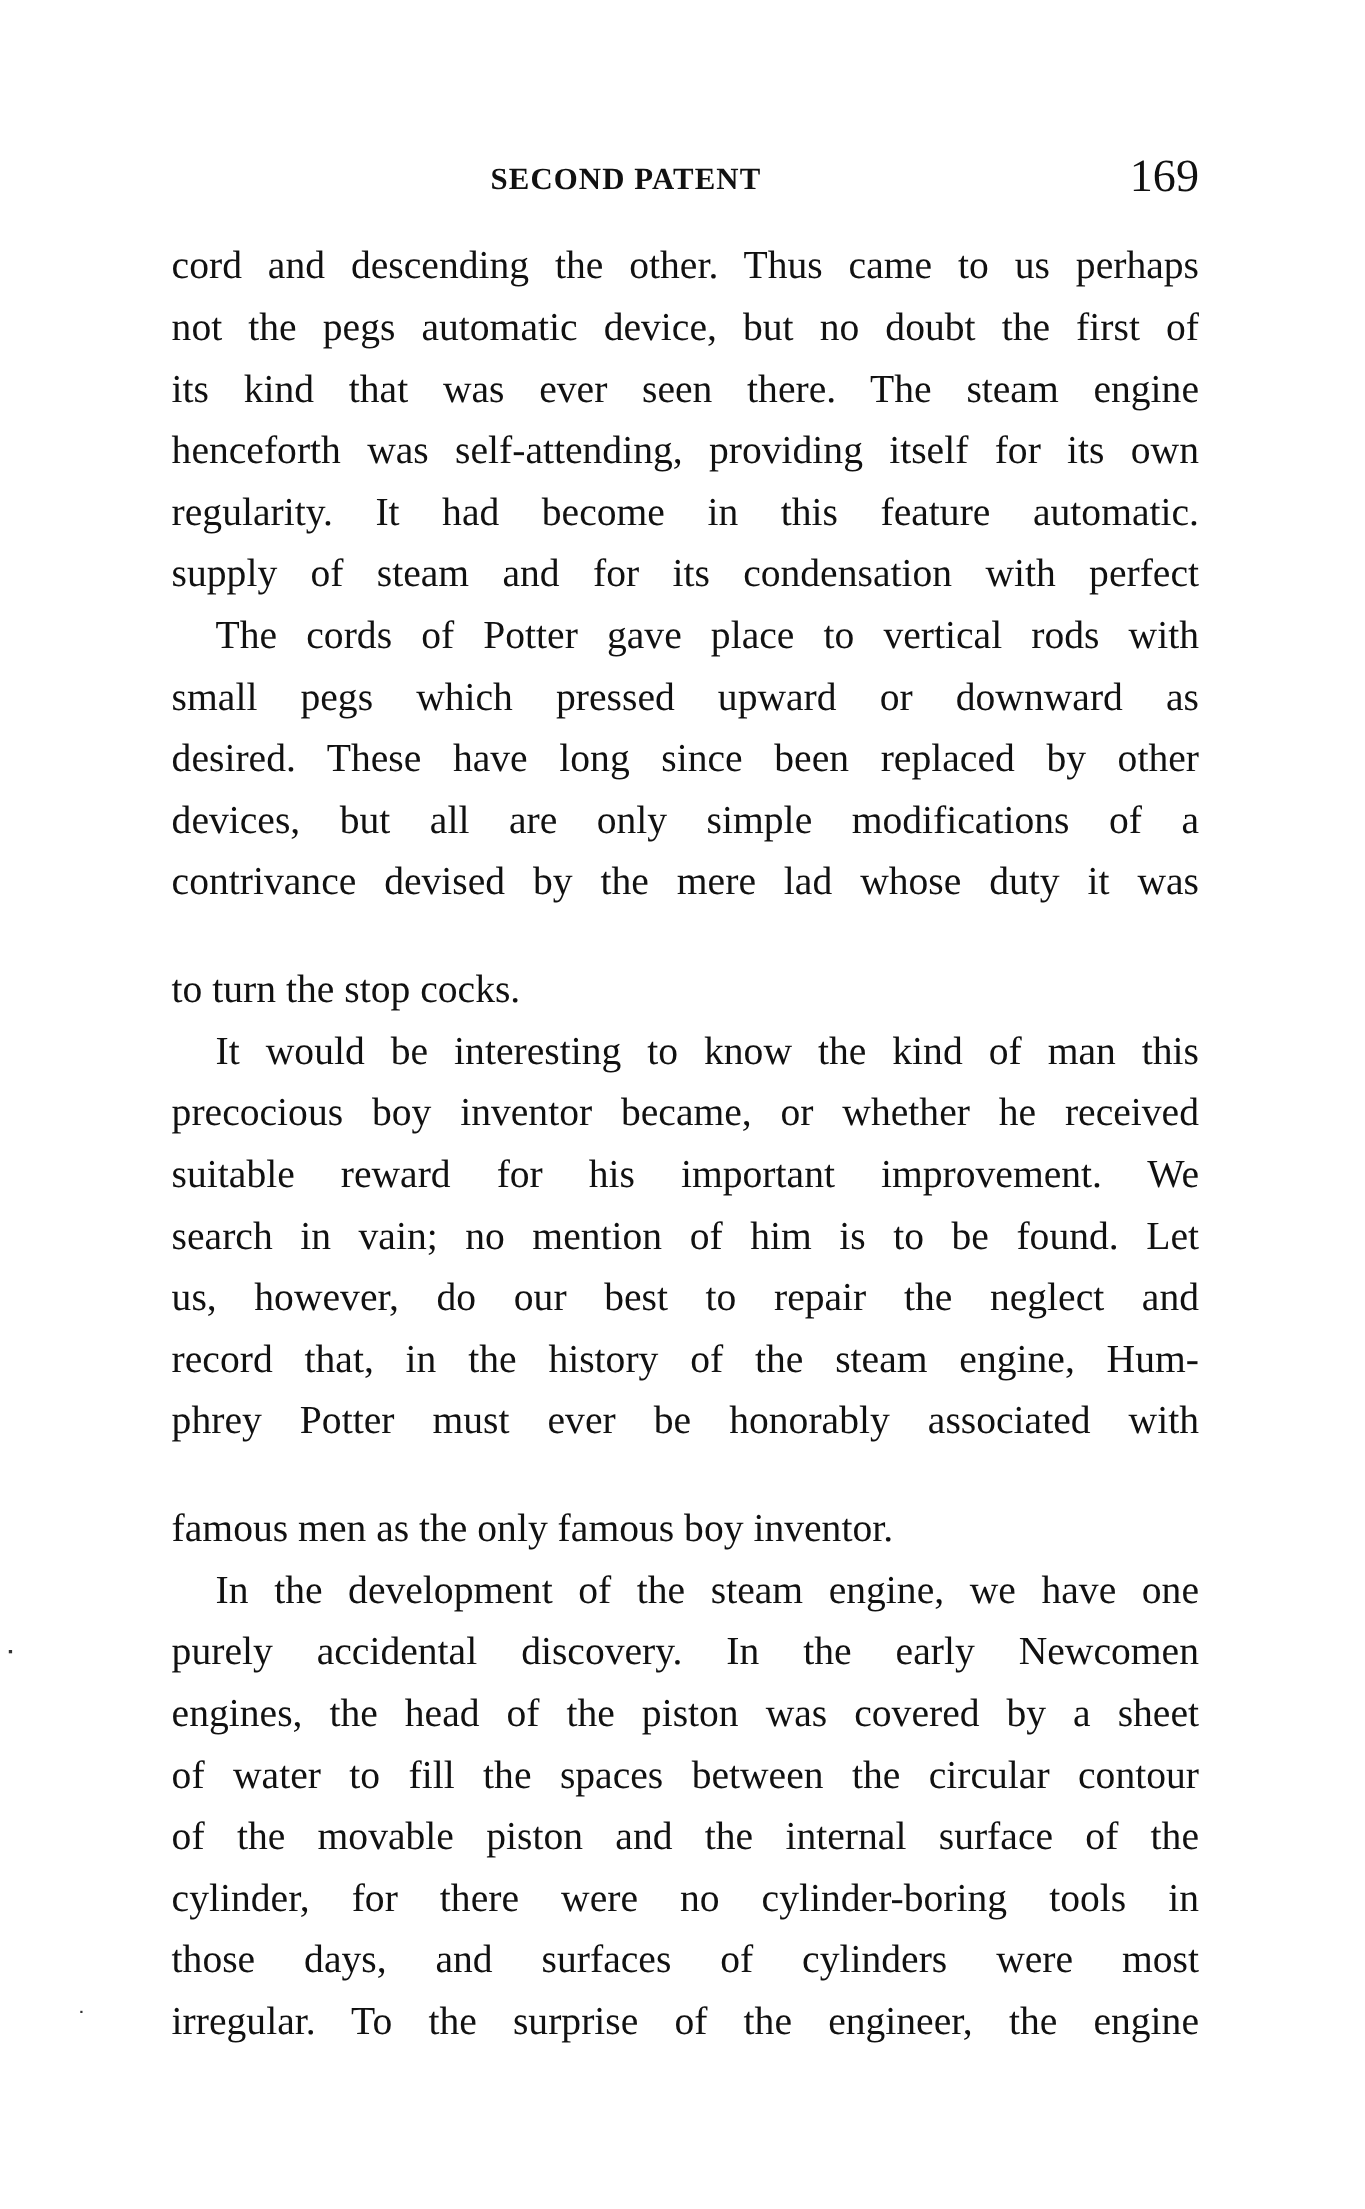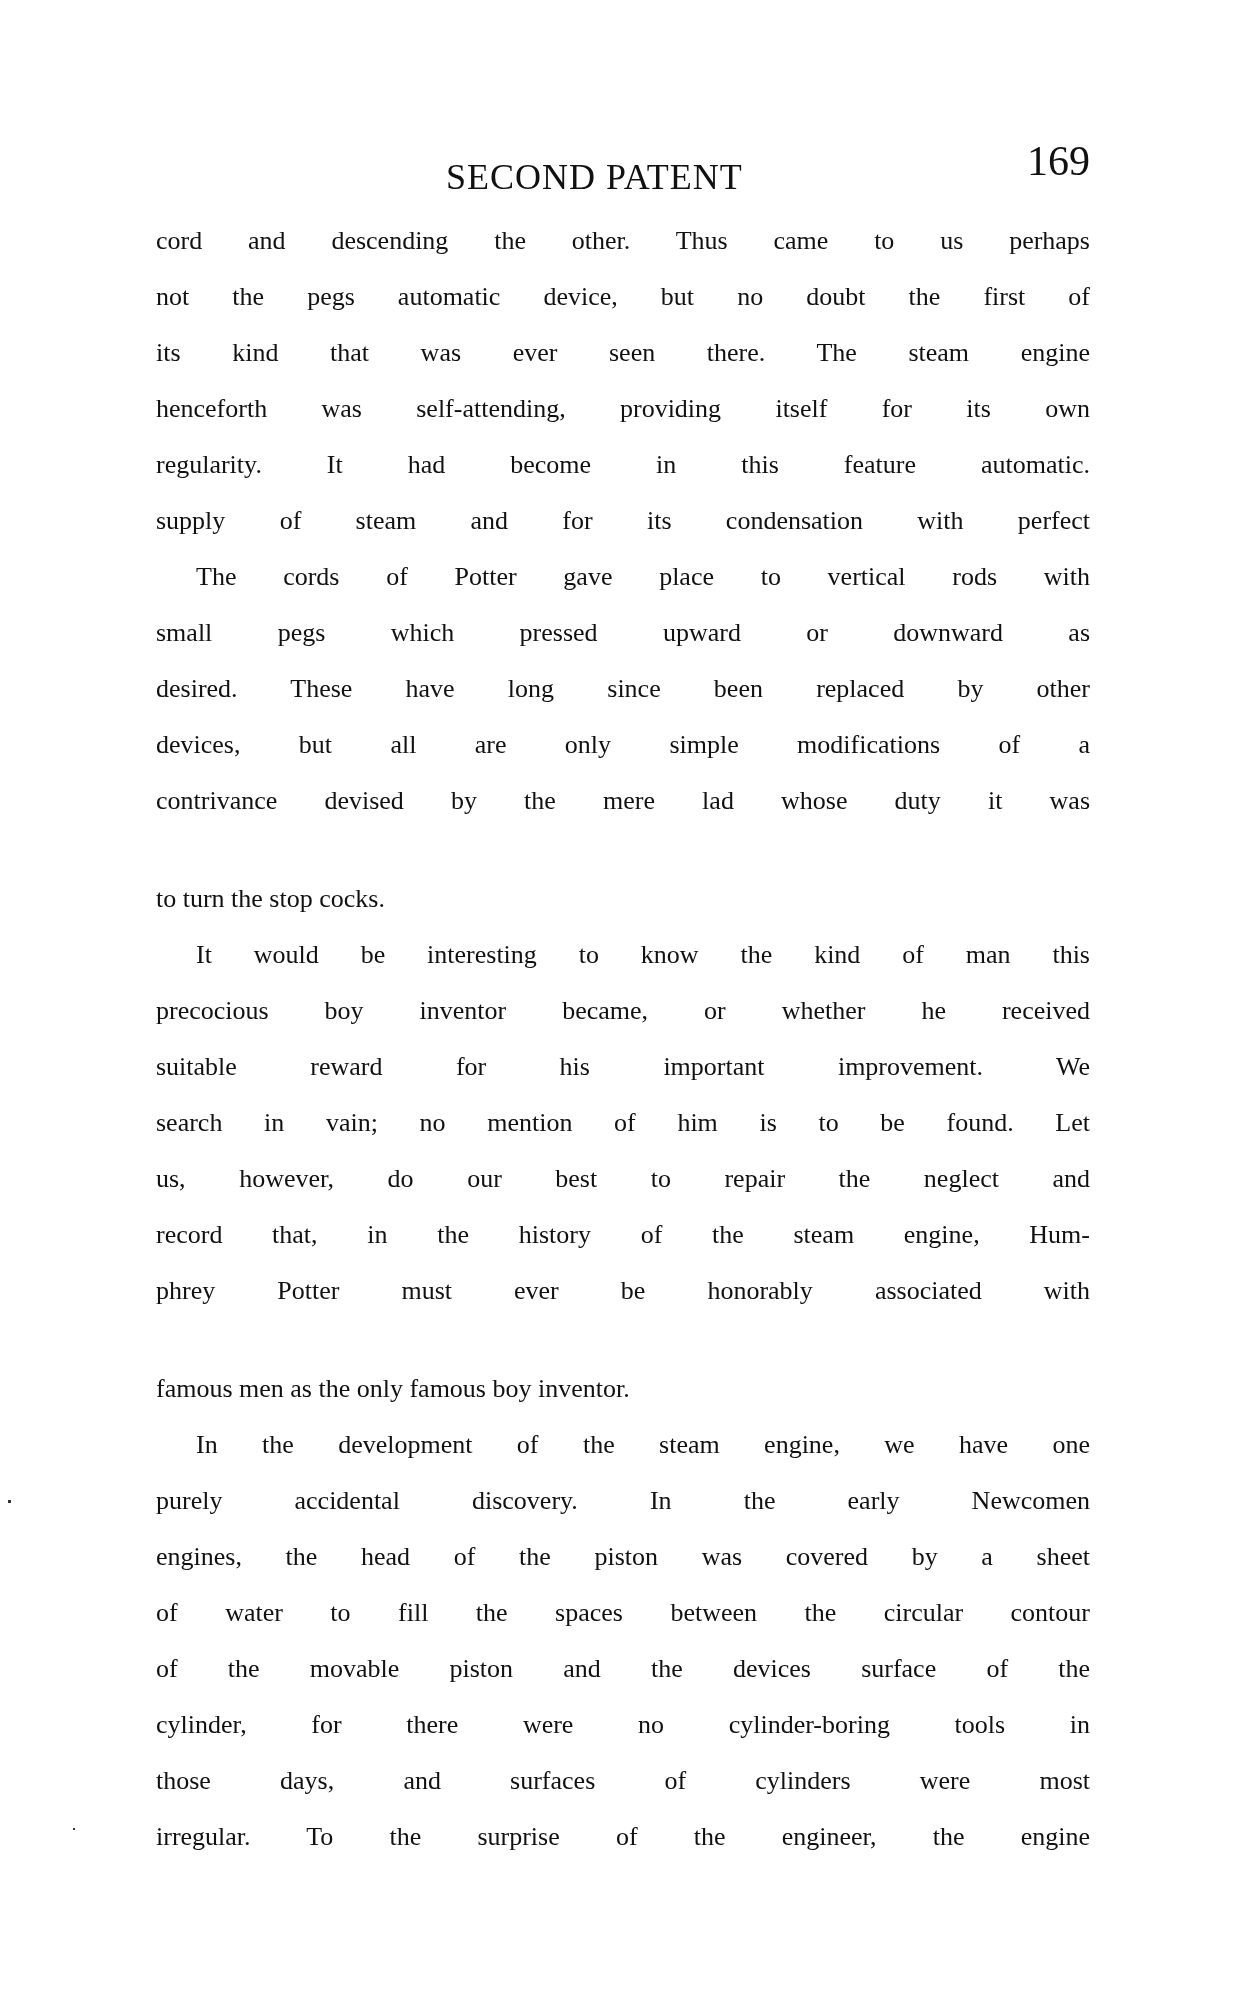--- a/index.html
+++ b/index.html
@@ -24,38 +24,39 @@
     .running-head {
       position: absolute;
       top: 136px;
       left: 0;
       width: 934px;
       height: 50px;
     }
     .running-title {
       position: absolute;
       left: 290px;
-      top: 16px;
-      font-size: 36px;
+      top: 3px;
+      font-size: 28px;
       letter-spacing: 1px;
       line-height: 50px;
+      font-weight: bold;
     }
     .page-number {
       position: absolute;
       right: 0;
       top: 0;
       font-size: 42px;
       line-height: 50px;
     }
     .body-text {
       position: absolute;
       top: 213px;
       left: 0;
       width: 934px;
-      font-size: 26px;
+      font-size: 36px;
       line-height: 56px;
       text-align: justify;
       hyphens: none;
     }
     .para {
       margin: 0;
       padding: 0;
     }
     .line {
       display: block;
@@ -113,21 +114,21 @@
       <span class="line">record that, in the history of the steam engine, Hum-</span>
       <span class="line">phrey Potter must ever be honorably associated with</span>
       <span class="line last">famous men as the only famous boy inventor.</span>
     </div>
 
     <div class="para">
       <span class="line" style="padding-left:40px">In the development of the steam engine, we have one</span>
       <span class="line">purely accidental discovery.  In the early Newcomen</span>
       <span class="line">engines, the head of the piston was covered by a sheet</span>
       <span class="line">of water to fill the spaces between the circular contour</span>
-      <span class="line">of the movable piston and the devices surface of the</span>
+      <span class="line">of the movable piston and the internal surface of the</span>
       <span class="line">cylinder, for there were no cylinder-boring tools in</span>
       <span class="line">those days, and surfaces of cylinders were most</span>
       <span class="line">irregular.  To the surprise of the engineer, the engine</span>
     </div>
   </div>
 </div>
 
 <div class="speck" style="left:8px; top:1500px;"></div>
 <div class="speck" style="left:73px; top:1828px; width:2px; height:2px;"></div>
 

